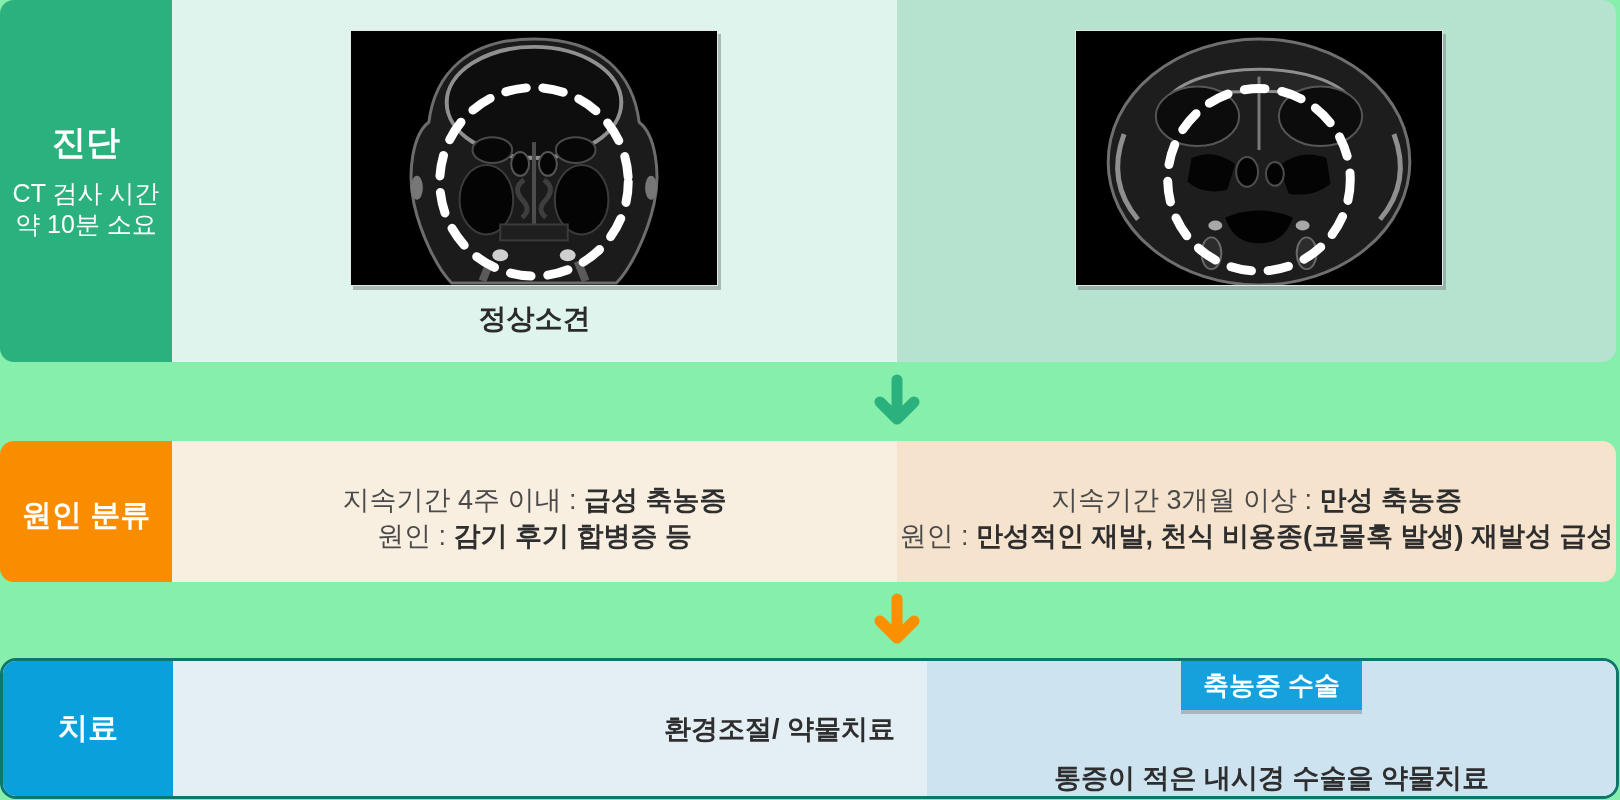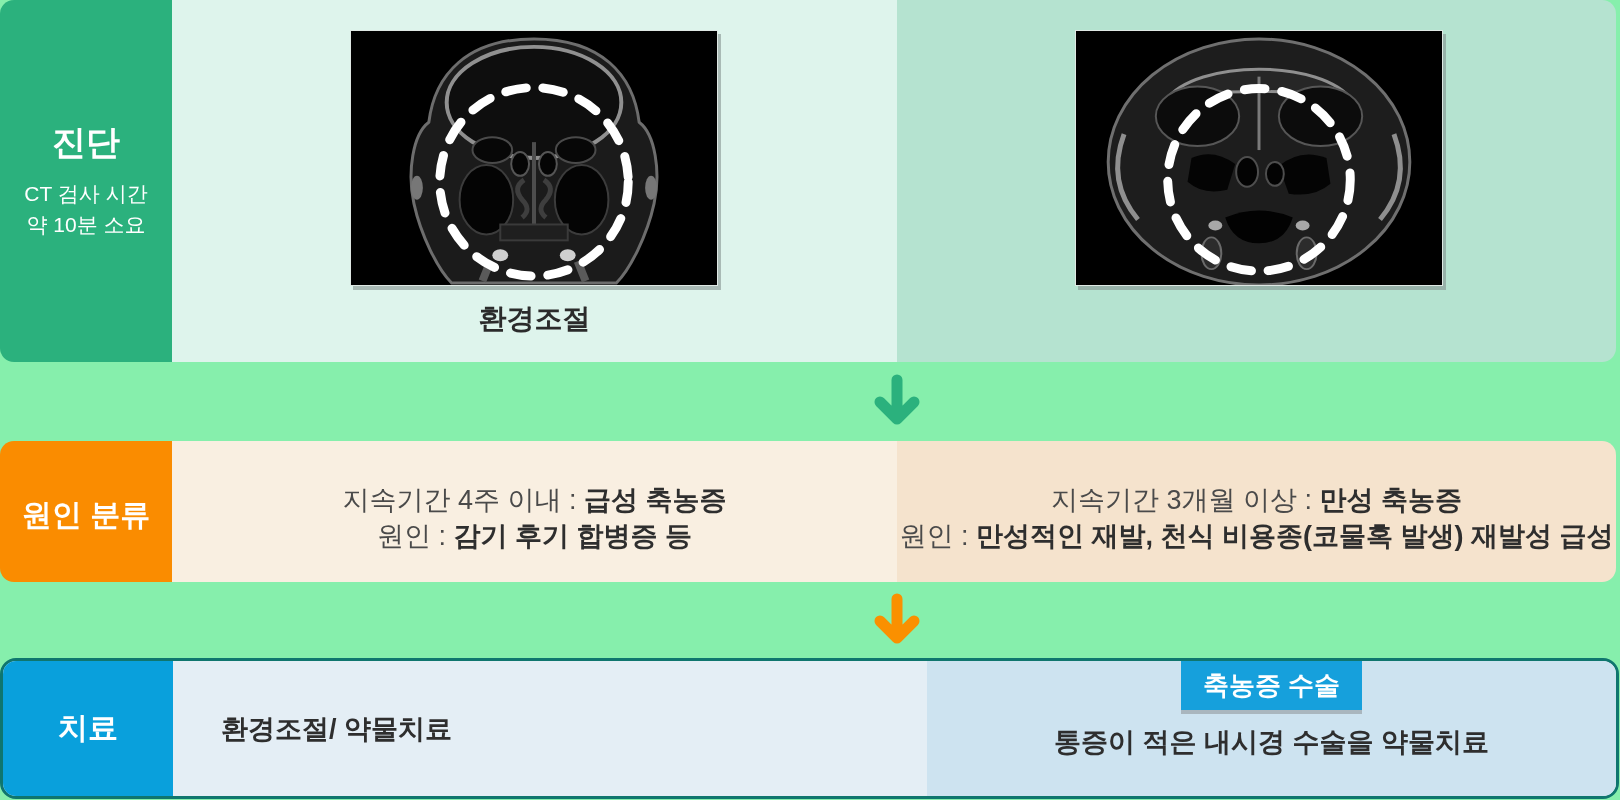--- a/index.html
+++ b/index.html
@@ -13,21 +13,21 @@
   .sidebar {
     width:172px; flex:0 0 172px;
     border-radius:14px 0 0 14px;
     display:flex; flex-direction:column; align-items:center; justify-content:center;
     color:#ffffff; text-align:center;
   }
   .sidebar1 { background:#2BB17D; }
   .sidebar2 { background:#FA8C00; }
   .sidebar-title { font-size:34px; font-weight:bold; line-height:1.2; }
   .sidebar-title-sm { font-size:30px; font-weight:bold;margin-top:8px; }
-  .sidebar-sub { margin-top:16px; font-size:21px; line-height:31px; font-weight:400; }
+  .sidebar-sub { margin-top:16px; font-size:25px; line-height:31px; font-weight:400; }
 
   .panel { position:relative; }
   .panel-l { width:725px; flex:0 0 725px; }
   .panel-r { flex:1; border-radius:0 14px 14px 0; }
   .p-mint-l { background:#DEF4EC; }
   .p-mint-r { background:#B5E3D0; }
   .p-beige-l { background:#F9EFE1; }
   .p-beige-r { background:#F5E3CD; }
 
   .ct-frame {
@@ -58,26 +58,26 @@
     display:flex; background:#E4EEF5;
   }
   .sidebar3 {
     width:170px; flex:0 0 170px; background:#09A0DC;
     display:flex; align-items:center; justify-content:center;
     color:#fff; font-size:30px; font-weight:bold;
     border-radius:10px 0 0 10px;
   }
   .treat-l {
     width:722px; flex:0 0 722px; background:#E4EEF5;
-    display:flex; align-items:center; justify-content:flex-start;
+    display:flex; align-items:center; justify-content:flex-end;
     font-size:27px; font-weight:bold; color:#2e2e2e;padding-left:48px;
   }
   .treat-r {
     flex:1; background:#CDE3F0;
-    display:flex; flex-direction:column; align-items:center; justify-content:flex-start;margin-left:32px;
+    display:flex; flex-direction:column; align-items:center; justify-content:space-between;margin-left:32px;
   }
   .surgery-button {
     display:inline-block; background:#16A0DC; color:#ffffff;
     font-size:26px; font-weight:bold; padding:7px 22px;
     box-shadow:0 4px 0 #A9B6BE; border:none; cursor:pointer;
     font-family:"Liberation Sans","DejaVu Sans",sans-serif;
   }
   .treat-caption { margin-top:14px; font-size:27px; font-weight:bold; color:#2e2e2e; }
 </style>
 </head>
@@ -111,21 +111,21 @@
           <path d="M194 150 q12 8 2 20 q-10 10 0 18" fill="none" stroke="#3e3e3e" stroke-width="5"></path>
           <rect x="150" y="195" width="68" height="16" fill="#1f1f1f" stroke="#3a3a3a" stroke-width="2"></rect>
           <ellipse cx="66" cy="158" rx="6" ry="12" fill="#777"></ellipse>
           <ellipse cx="302" cy="158" rx="6" ry="12" fill="#777"></ellipse>
           <ellipse cx="150" cy="226" rx="8" ry="6" fill="#cfcfcf"></ellipse>
           <ellipse cx="218" cy="226" rx="8" ry="6" fill="#cfcfcf"></ellipse>
           <path d="M140 232 l-8 20 M228 232 l8 20" stroke="#5a5a5a" stroke-width="8"></path>
           <circle cx="184" cy="152" r="95" fill="none" stroke="#ffffff" stroke-width="9" stroke-dasharray="21 17" stroke-linecap="round"></circle>
         </svg>
       </div>
-      <div class="ct-label">환경조절</div>
+      <div class="ct-label">정상소견</div>
     </div>
 
     <div class="panel panel-r p-mint-r">
       <div class="ct-frame">
         <svg viewBox="0 0 368 256">
           <rect width="368" height="256" fill="#000"></rect>
           <ellipse cx="184" cy="132" rx="152" ry="124" fill="#1d1d1d" stroke="#6f6f6f" stroke-width="3"></ellipse>
           <path d="M90 70 C120 28 248 28 278 70 C250 58 118 58 90 70 Z" fill="#262626" stroke="#8f8f8f" stroke-width="3"></path>
           <ellipse cx="122" cy="86" rx="42" ry="30" fill="#0c0c0c" stroke="#565656" stroke-width="2"></ellipse>
           <ellipse cx="246" cy="86" rx="42" ry="30" fill="#0c0c0c" stroke="#565656" stroke-width="2"></ellipse>

